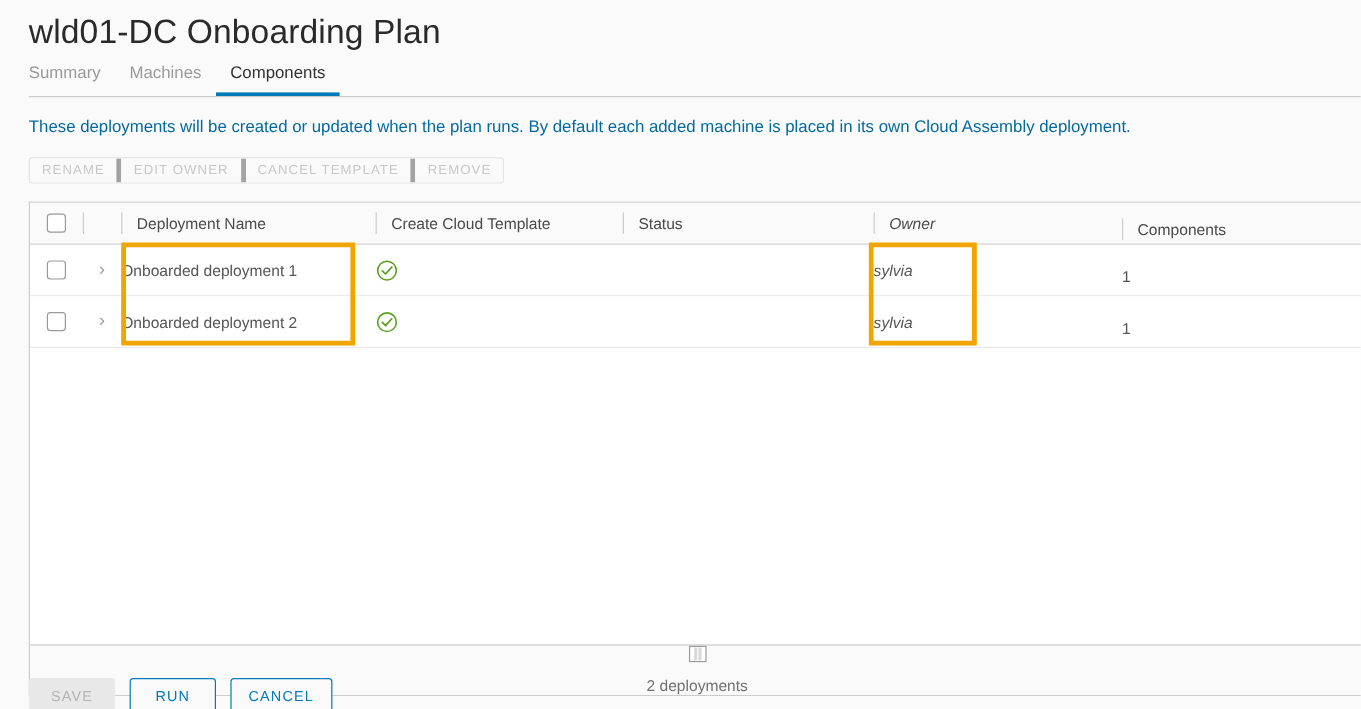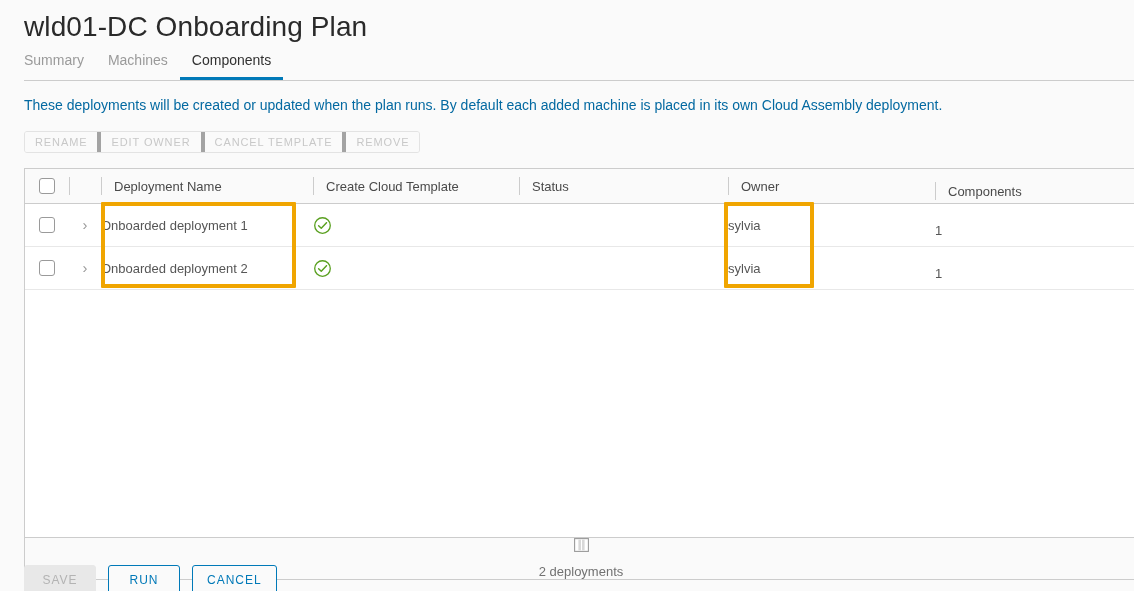--- a/index.html
+++ b/index.html
@@ -76,21 +76,21 @@
     background: #ffffff; border-bottom: 1px solid #e8e8e8;
   }
   .cell { font-size: 13px; color: #565656; padding-left: 0; white-space: nowrap; }
   .hcell { font-size: 13px; color: #4a4a4a; padding-left: 12px; white-space: nowrap; }
   .hcell.sep { border-left: 1px solid #cccccc; height: 18px; display: flex; align-items: center; }
   .c-check { width: 44px; padding-left: 0; display: flex; justify-content: center; align-items: center; }
   .c-exp   { width: 32px; padding-left: 0; display: flex; justify-content: center; align-items: center; }
   .c-name  { width: 212px; }
   .c-status{ width: 209px; }
   .c-tpl   { width: 206px; }
-  .c-owner { width: 207px; }
+  .c-owner { width: 207px; font-style: italic; }
   .c-comp  { flex: 1; margin-top: 10px; }
 
   .cbox {
     width: 16px; height: 16px; border: 1px solid #9a9a9a;
     border-radius: 3px; background: #fff; cursor: pointer;
   }
   .chev {
     width: 14px; height: 14px; cursor: pointer;
     color: #9a9a9a; font-size: 15px; line-height: 13px; text-align: center;
   }

